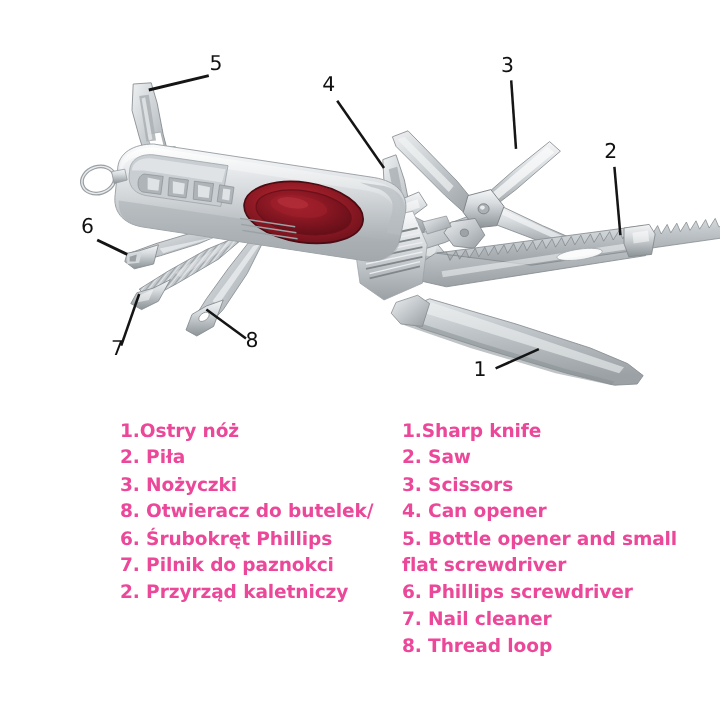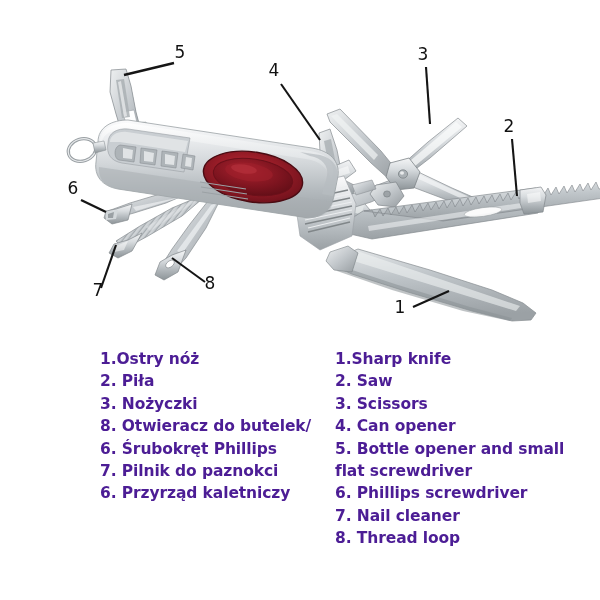--- a/index.html
+++ b/index.html
@@ -48,21 +48,21 @@
     position: absolute;
     top: 0;
   }
   .legend-col.pl { left: 100px; width: 235px; }
   .legend-col.en { left: 335px; width: 250px; }
 
   .legend-line {
     font-family: "DejaVu Sans", "Liberation Sans", sans-serif;
     font-size: 15.5px;
     font-weight: bold;
-    color: #4c1d95;
+    color: #ec4899;
     line-height: 22.4px;
     white-space: pre;
     letter-spacing: -0.1px;
   }
 
   .callout-num {
     font-family: "DejaVu Sans", "Liberation Sans", sans-serif;
     font-size: 17px;
     font-weight: normal;
     fill: #111111;
@@ -355,21 +355,21 @@
 
   <div id="legend">
 
     <div class="legend-col pl">
       <div class="legend-line">1.Ostry nóż</div>
       <div class="legend-line">2. Piła</div>
       <div class="legend-line">3. Nożyczki</div>
       <div class="legend-line">8. Otwieracz do butelek/</div>
       <div class="legend-line">6. Śrubokręt Phillips</div>
       <div class="legend-line">7. Pilnik do paznokci</div>
-      <div class="legend-line">6. Przyrząd kaletniczy</div>
+      <div class="legend-line">2. Przyrząd kaletniczy</div>
     </div>
 
     <div class="legend-col en">
       <div class="legend-line">1.Sharp knife</div>
       <div class="legend-line">2. Saw</div>
       <div class="legend-line">3. Scissors</div>
       <div class="legend-line">4. Can opener</div>
       <div class="legend-line">5. Bottle opener and small</div>
       <div class="legend-line">flat screwdriver</div>
       <div class="legend-line">6. Phillips screwdriver</div>

